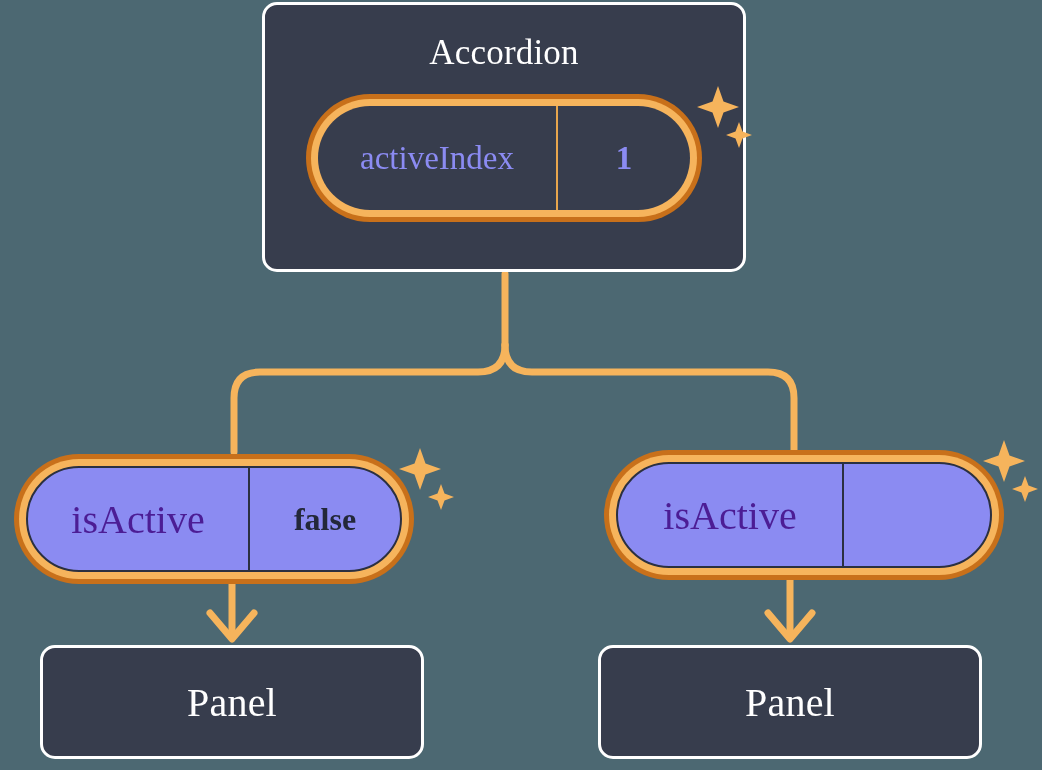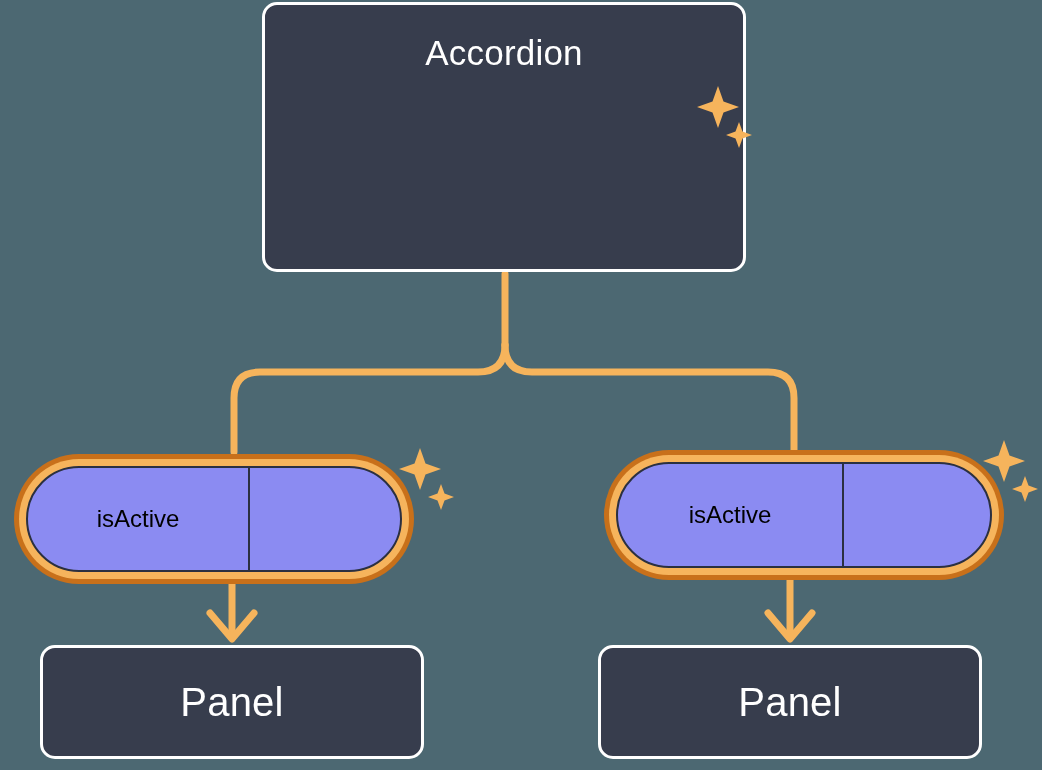--- a/index.html
+++ b/index.html
@@ -10,20 +10,21 @@
     width: 1042px;
     height: 770px;
     background: #4c6872;
     font-family: "Liberation Sans", sans-serif;
     overflow: hidden;
   }
   #stage {
     position: relative;
     width: 842px;
     height: 770px;
+    font-family: Liberation Serif, serif;
   }
 
   
   #wires {
     position: absolute;
     left: 0;
     top: 0;
     width: 1042px;
     height: 770px;
     pointer-events: none;
@@ -121,22 +122,22 @@
     color: #8b8bf2;
     font-size: 33px;
     font-weight: bold;
   }
 
   
   .pill-bool { width: 400px; height: 130px; }
   .pill-bool .pill-inner { background: #8b8bf2; border: 2px solid #2b3040; }
   .pill-bool .pill-key {
     flex: 0 0 222px;
-    color: #000000;
-    font-size: 24px;
+    color: #4c1d95;
+    font-size: 40px;
     border-right: 2px solid #2b3040;
     text-align: right;
   }
   .pill-bool .pill-val {
     flex: 1 1 auto;
     color: #23283a;
     font-size: 32px;
     font-weight: bold;
   }
   .pill-false { left: 14px;  top: 454px; }
@@ -171,32 +172,41 @@
 
       <path d="M 790,578 L 790,638"></path>
       <path d="M 768,613 L 790,639 L 812,613"></path>
     </g>
   </svg>
 
   <div class="card card-accordion">
     <div class="card-title">Accordion</div>
   </div>
 
+  <div class="pill-outer pill-top">
+    <div class="pill-mid">
+      <div class="pill-inner">
+        <div class="pill-key">activeIndex</div>
+        <div class="pill-val">1</div>
+      </div>
+    </div>
+  </div>
 
   <div class="sparkle-group sp-top">
     <svg width="60" height="70" viewBox="0 0 60 70">
       <path d="M24 2 L29.5 17.5 L45 23 L29.5 28.5 L24 44 L18.5 28.5 L3 23 L18.5 17.5 Z" fill="#f6b45c"></path>
       <path d="M45 38 L48.5 47.5 L58 51 L48.5 54.5 L45 64 L41.5 54.5 L32 51 L41.5 47.5 Z" fill="#f6b45c"></path>
     </svg>
   </div>
 
   <div class="pill-outer pill-bool pill-false">
     <div class="pill-mid">
       <div class="pill-inner">
         <div class="pill-key">isActive</div>
+        <div class="pill-val">false</div>
       </div>
     </div>
   </div>
 
   <div class="sparkle-group sp-left">
     <svg width="60" height="70" viewBox="0 0 60 70">
       <path d="M24 2 L29.5 17.5 L45 23 L29.5 28.5 L24 44 L18.5 28.5 L3 23 L18.5 17.5 Z" fill="#f6b45c"></path>
       <path d="M45 38 L48.5 47.5 L58 51 L48.5 54.5 L45 64 L41.5 54.5 L32 51 L41.5 47.5 Z" fill="#f6b45c"></path>
     </svg>
   </div>

